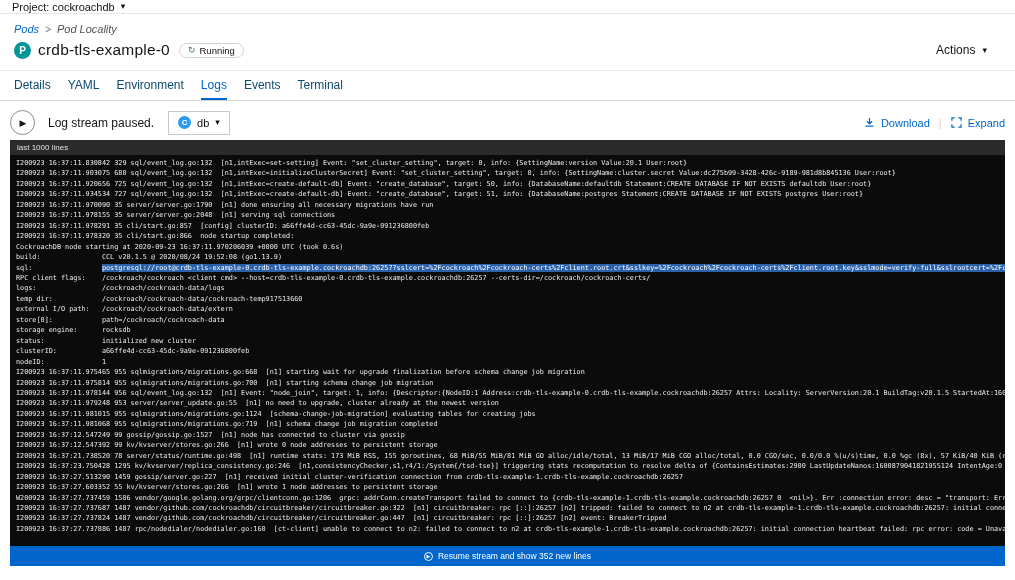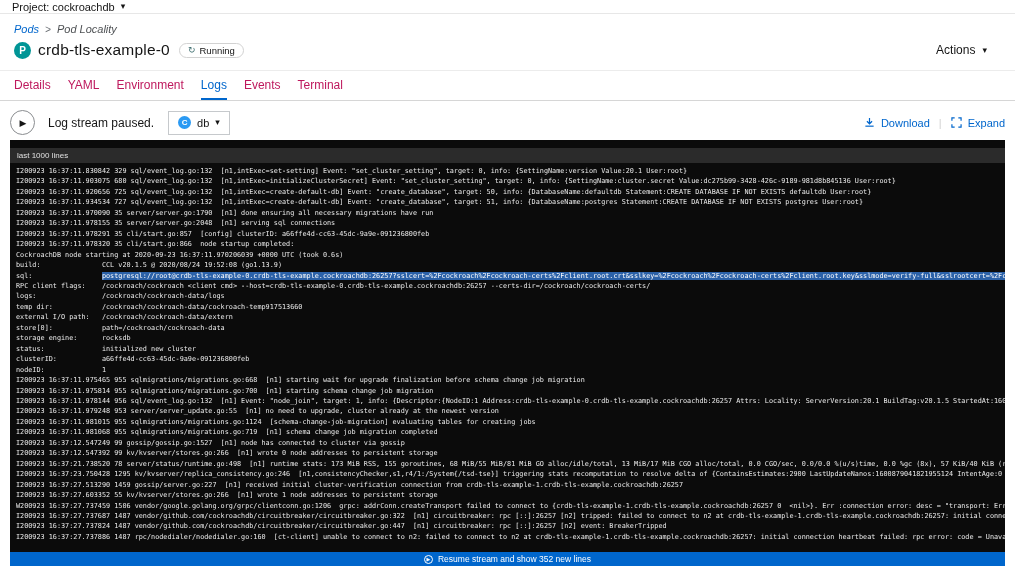--- a/index.html
+++ b/index.html
@@ -20,21 +20,21 @@
     justify-content: center; flex: none; }
   .page-title { font-size: 15.5px; font-weight: 500; margin-left: 7px; letter-spacing: .2px; }
   .status-pill { margin-left: 9px; display: inline-flex; align-items: center; gap: 4px;
     border: 1px solid #d2d2d2; border-radius: 9px; padding: 1px 8px; font-size: 9.5px;
     color: #151515; background: #fff; }
   .sync-ic { font-size: 9px; color: #3c6d6e; line-height: 1; }
   .actions { margin-left: auto; font-size: 12px; display: flex; align-items: center; gap: 7px;
     cursor: pointer; padding-right: 14px; }
   .divider { border-top: 1px solid #ececec; margin-top: 11px; }
   .tabbar { display: flex; padding: 0 14px; border-bottom: 1px solid #d6d6d6; }
-  .tab { font-size: 12px; color: #be185d; padding: 7px 0 6px 0; margin-right: 17px;
+  .tab { font-size: 12px; color: #0c4a6e; padding: 7px 0 6px 0; margin-right: 17px;
     cursor: pointer; border-bottom: 2px solid transparent; }
   .tab.active { color: #0066cc; border-bottom-color: #0066cc; }
   .log-wrap { padding: 0 10px; }
   .log-toolbar { display: flex; align-items: center; margin-top: 9px; }
   .play-btn { width: 25px; height: 25px; border-radius: 50%; border: 1px solid #8a8d90;
     background: #fff; display: flex; align-items: center; justify-content: center;
     cursor: pointer; flex: none; }
   .play-btn span { font-size: 9px; color: #151515; margin-left: 1px; }
   .stream-status { font-size: 12px; margin-left: 13px; }
   .ctr-select { margin-left: 14px; height: 24px; border: 1px solid #c6c9cc; background: #fff;
@@ -42,26 +42,26 @@
     cursor: pointer; }
   .ctr-badge { width: 13px; height: 13px; border-radius: 50%; background: #2b9af3; color: #fff;
     font-size: 8px; font-weight: bold; display: flex; align-items: center; justify-content: center; }
   .tool-links { margin-left: auto; display: flex; align-items: center; gap: 9px; font-size: 11px; }
   .tool-link { color: #0066cc; display: flex; align-items: center; gap: 6px; cursor: pointer; }
   .tool-sep { color: #d2d2d2; }
   .log-viewer { position: relative; margin-top: 5px; height: 426px; background: #0b0b0b;
     overflow: hidden; }
   .log-header { height: 15px; background: #2b2b2b; color: #e0e0e0; font-size: 8px;
     display: flex; align-items: center; padding: 0 7px;
-    font-family: "Liberation Sans", sans-serif; margin-top: 8px; }
+    font-family: "Liberation Sans", sans-serif; }
   .log-body { padding: 3px 0 0 6px; }
   .log-line { font-family: "DejaVu Sans Mono", monospace; font-size: 6.8px; line-height: 10.45px;
     color: #ebebeb; white-space: pre; overflow: hidden; }
   .log-line .hl { background: #2b61a8; color: #fff; }
-  .resume-bar { position: absolute; left: 0; right: 0; bottom: 0; height: 14px;
+  .resume-bar { position: absolute; left: 0; right: 0; bottom: 0; height: 20px;
     background: #0066cc; color: #fff; font-size: 8.5px; display: flex; align-items: center;
     justify-content: center; gap: 5px; cursor: pointer; }
   .resume-ic { width: 9px; height: 9px; border: 1px solid #fff; border-radius: 50%;
     display: flex; align-items: center; justify-content: center; font-size: 5px; line-height: 1; }
   svg { display: block; }
 </style>
 </head>
 <body>
 
 <div class="topbar">

